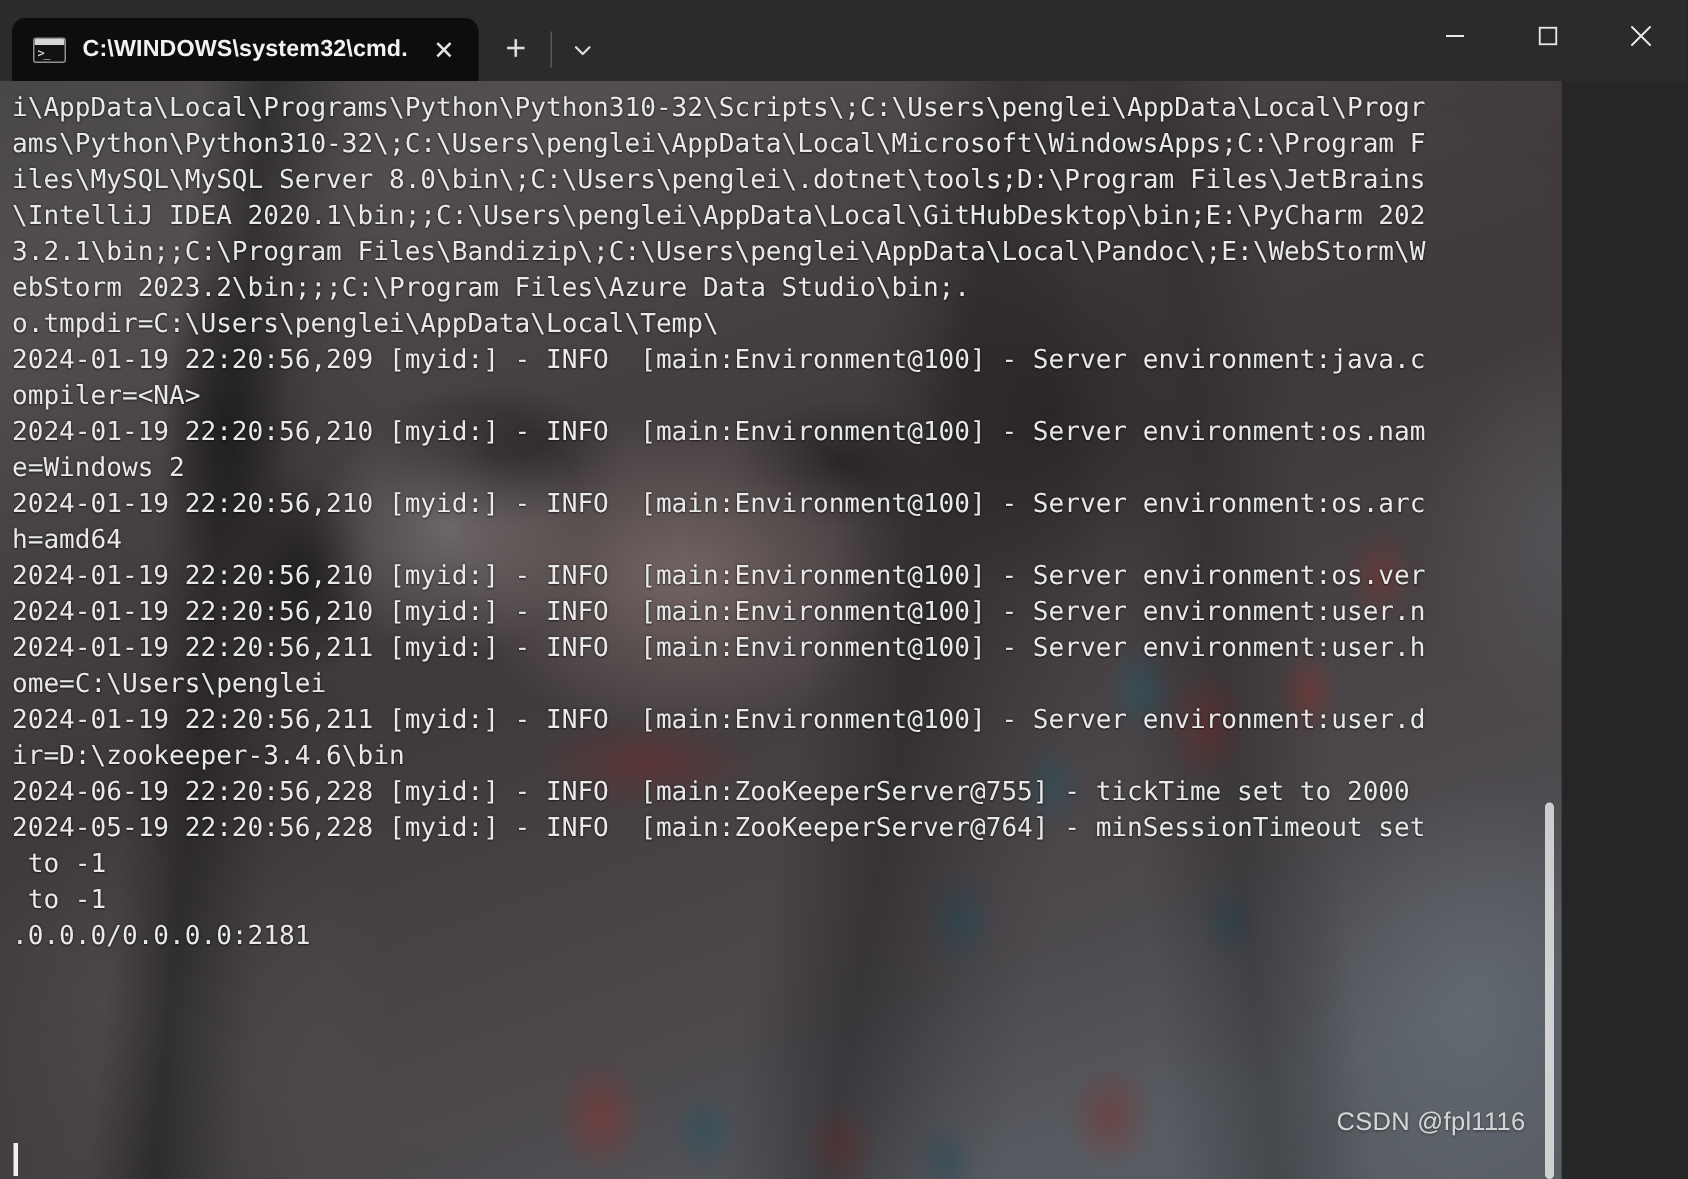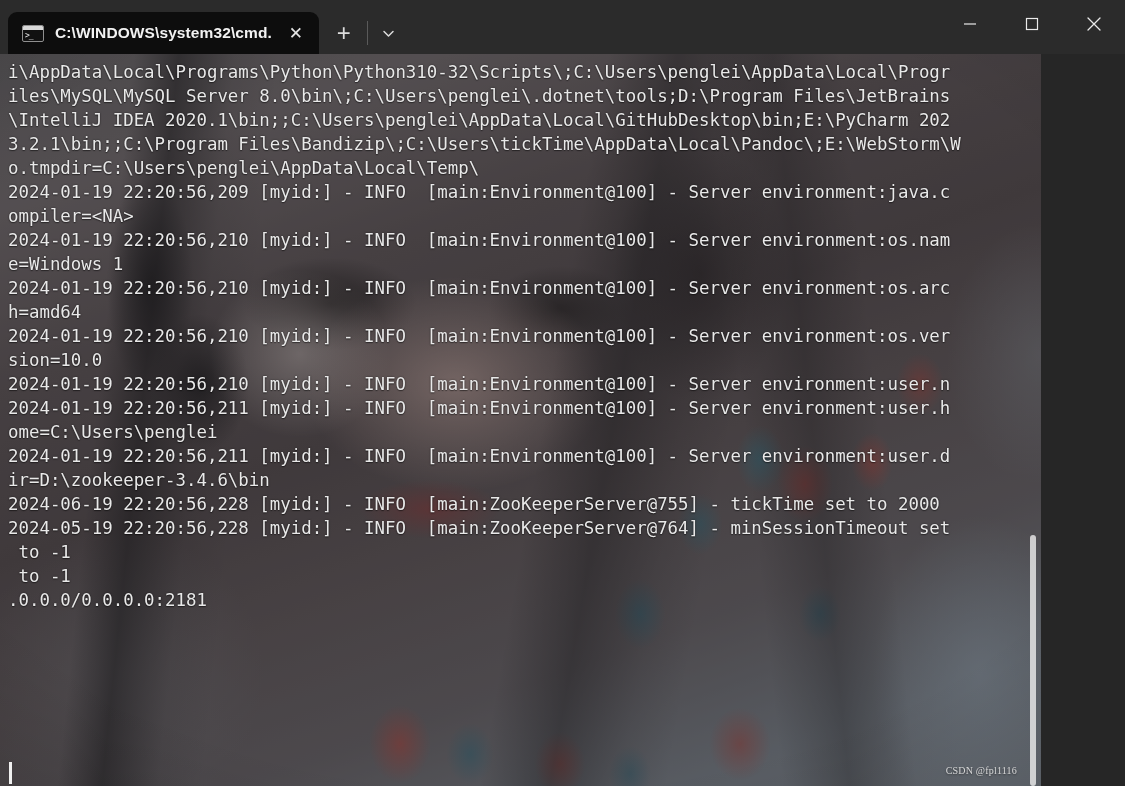--- a/index.html
+++ b/index.html
@@ -223,24 +223,24 @@
     width: 6px;
     height: 251px;
     background: rgba(238,238,238,0.80);
     border-radius: 3px;
   }
 
   
   .watermark {
     position: absolute;
     right: 24px;
-    bottom: 10px;
+    bottom: 28px;
     z-index: 25;
-    font-family: Liberation Serif, serif;
-    font-size: 10px;
+    font-family: Liberation Sans, sans-serif;
+    font-size: 17px;
     color: rgba(232,232,232,0.88);
     text-shadow: 0 1px 2px rgba(0,0,0,0.45);
     letter-spacing: 0.2px;
   }
 </style>
 </head>
 <body>
 
 <div id="app">
 
@@ -285,32 +285,33 @@
   </div>
 
   <div class="terminal">
     <div class="bg-art"></div>
     <div class="bg-hair"></div>
     <div class="bg-dim"></div>
     <div class="bg-vignette"></div>
 
     <div class="console" id="console-output">
         <div class="line">i\AppData\Local\Programs\Python\Python310-32\Scripts\;C:\Users\penglei\AppData\Local\Progr</div>
+        <div class="line">ams\Python\Python310-32\;C:\Users\penglei\AppData\Local\Microsoft\WindowsApps;C:\Program F</div>
         <div class="line">iles\MySQL\MySQL Server 8.0\bin\;C:\Users\penglei\.dotnet\tools;D:\Program Files\JetBrains</div>
         <div class="line">\IntelliJ IDEA 2020.1\bin;;C:\Users\penglei\AppData\Local\GitHubDesktop\bin;E:\PyCharm 202</div>
-        <div class="line">3.2.1\bin;;C:\Program Files\Bandizip\;C:\Users\tickTime\AppData\Local\Pandoc\;E:\WebStorm\W</div>
+        <div class="line">3.2.1\bin;;C:\Program Files\Bandizip\;C:\Users\penglei\AppData\Local\Pandoc\;E:\WebStorm\W</div>
+        <div class="line">ebStorm 2023.2\bin;;;C:\Program Files\Azure Data Studio\bin;.</div>
         <div class="line">o.tmpdir=C:\Users\penglei\AppData\Local\Temp\</div>
         <div class="line">2024-01-19 22:20:56,209 [myid:] - INFO  [main:Environment@100] - Server environment:java.c</div>
         <div class="line">ompiler=&lt;NA&gt;</div>
         <div class="line">2024-01-19 22:20:56,210 [myid:] - INFO  [main:Environment@100] - Server environment:os.nam</div>
-        <div class="line">e=Windows 1</div>
+        <div class="line">e=Windows 2</div>
         <div class="line">2024-01-19 22:20:56,210 [myid:] - INFO  [main:Environment@100] - Server environment:os.arc</div>
         <div class="line">h=amd64</div>
         <div class="line">2024-01-19 22:20:56,210 [myid:] - INFO  [main:Environment@100] - Server environment:os.ver</div>
-        <div class="line">sion=10.0</div>
         <div class="line">2024-01-19 22:20:56,210 [myid:] - INFO  [main:Environment@100] - Server environment:user.n</div>
         <div class="line">2024-01-19 22:20:56,211 [myid:] - INFO  [main:Environment@100] - Server environment:user.h</div>
         <div class="line">ome=C:\Users\penglei</div>
         <div class="line">2024-01-19 22:20:56,211 [myid:] - INFO  [main:Environment@100] - Server environment:user.d</div>
         <div class="line">ir=D:\zookeeper-3.4.6\bin</div>
         <div class="line">2024-06-19 22:20:56,228 [myid:] - INFO  [main:ZooKeeperServer@755] - tickTime set to 2000</div>
         <div class="line">2024-05-19 22:20:56,228 [myid:] - INFO  [main:ZooKeeperServer@764] - minSessionTimeout set</div>
         <div class="line"> to -1</div>
         <div class="line"> to -1</div>
         <div class="line">.0.0.0/0.0.0.0:2181</div>

